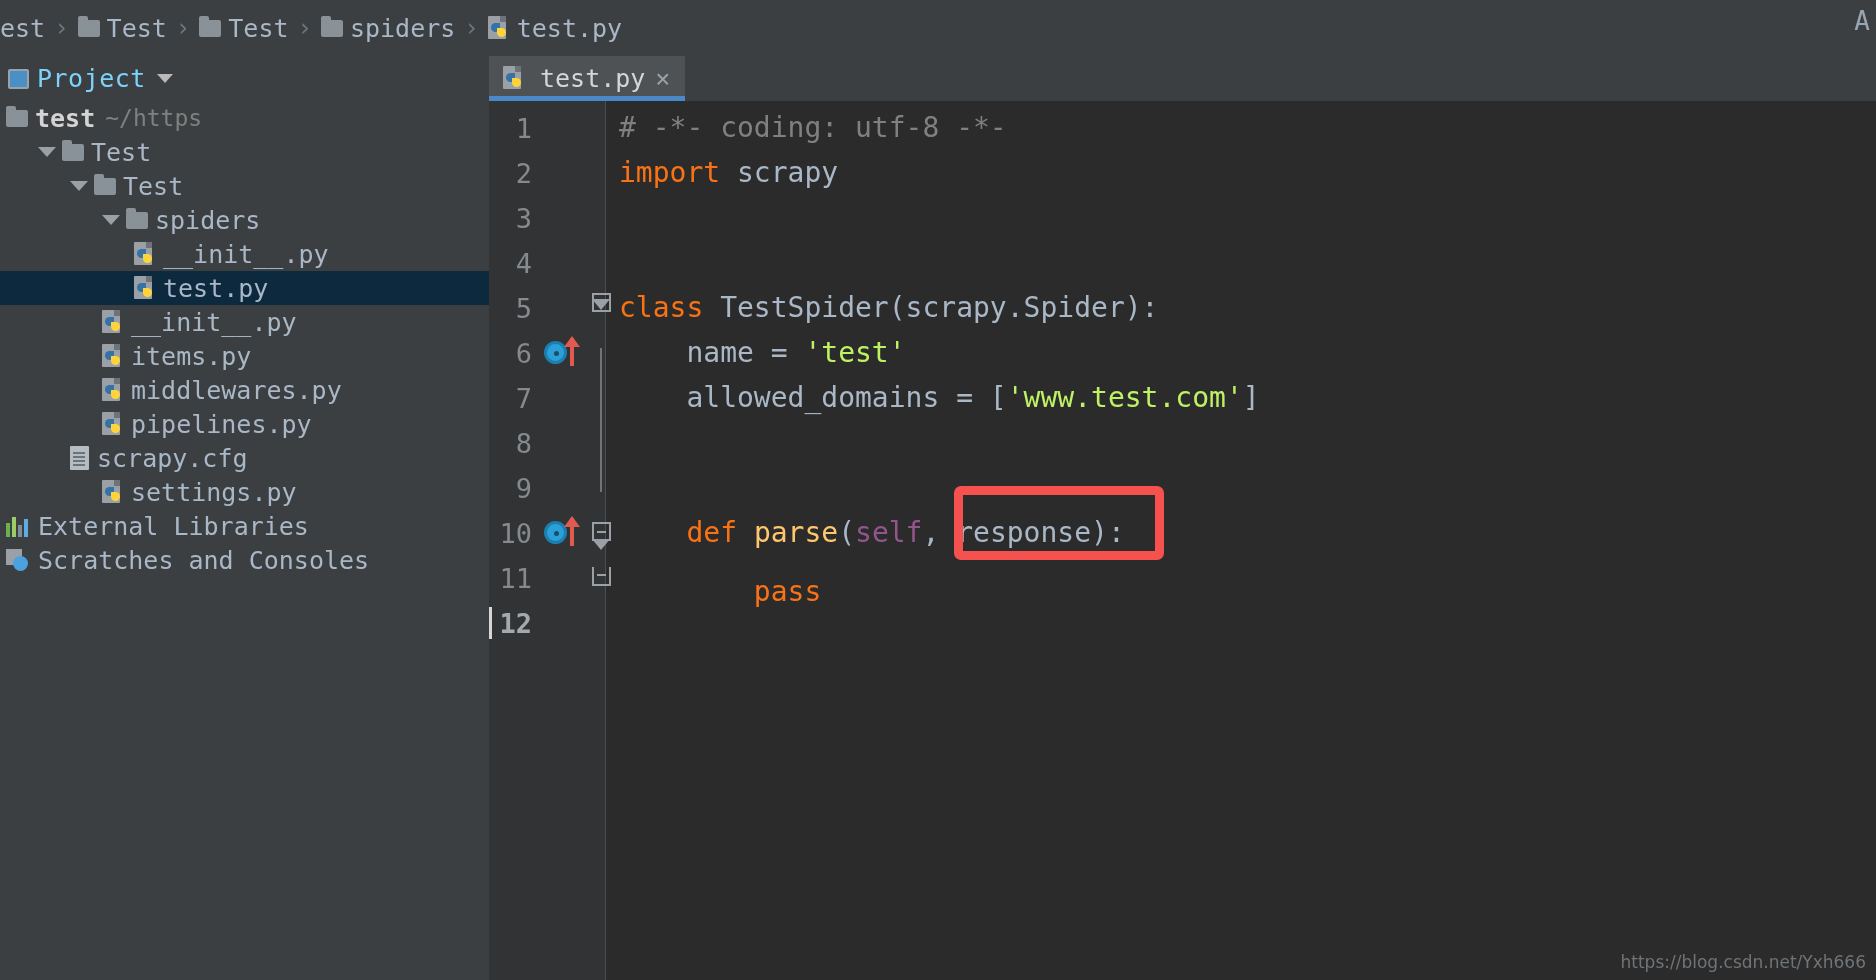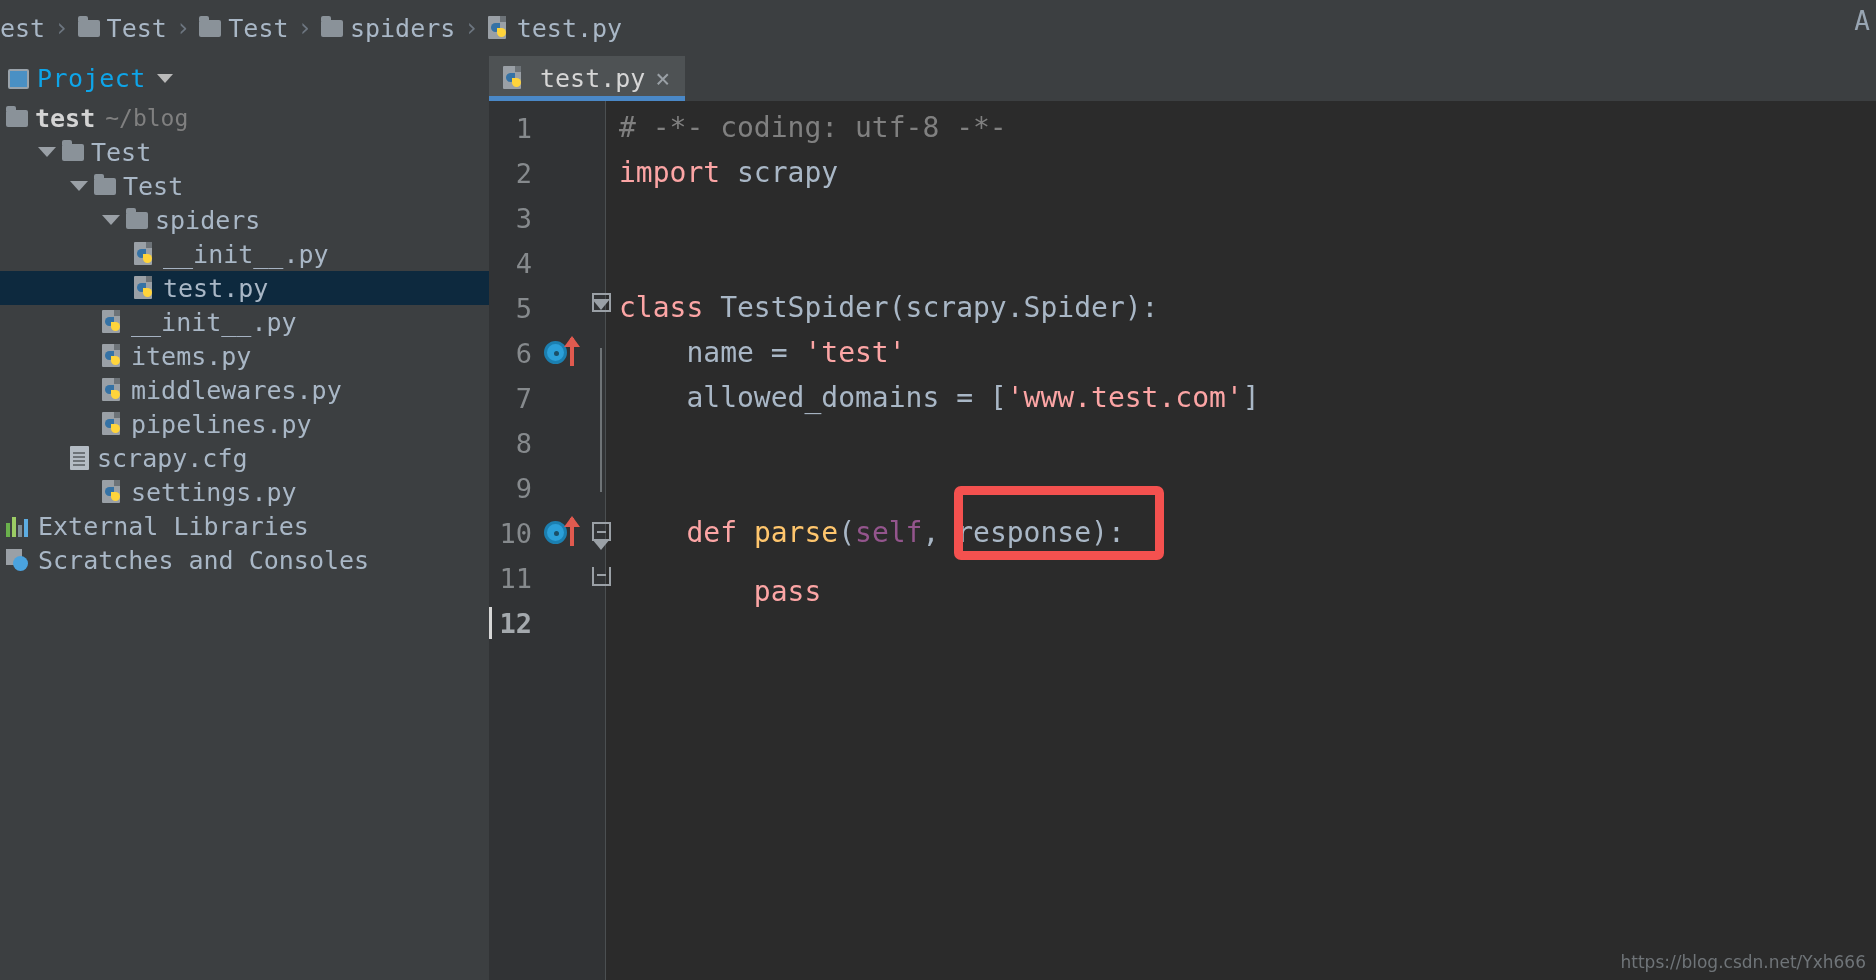--- a/index.html
+++ b/index.html
@@ -44,21 +44,21 @@
   }
   .topright-a {
     position: absolute; right: 6px; top: 6px; color: #a9b7c6; font-size: 26px; opacity: .85;
   }
 
   
   .proj-header {
     position: absolute; left: 0; top: 56px; width: 489px; height: 45px;
     background: #3c3f41; display: flex; align-items: center; padding-left: 8px;
   }
-  .proj-title { color: #0ea5e9; font-size: 25px; letter-spacing: .5px; }
+  .proj-title { color: #7dd3fc; font-size: 25px; letter-spacing: .5px; }
   .proj-ico {
     width: 21px; height: 20px; margin-right: 8px; background: #4a90c4;
     border: 2px solid #9aa3ab; border-radius: 2px; display: inline-block;
   }
   .caret-dn {
     width: 0; height: 0; border-left: 8px solid transparent; border-right: 8px solid transparent;
     border-top: 9px solid #b9b9b9; margin-left: 11px;
   }
   .proj-tools { position: absolute; right: 6px; top: 56px; height: 45px; display: flex; align-items: center; gap: 16px; }
   .tool-btn { color: #b9b9b9; font-size: 23px; line-height: 1; cursor: default; }
@@ -140,23 +140,23 @@
     border-top:11px solid transparent; border-top-color:#9aa0a6;
   }
   .fold-stem { position:absolute; width:2px; background:#6f7477; }
 
   .code { position: absolute; left: 130px; top: 0; width: 1257px; height: 630px; }
   .cline {
     position: absolute; left: 0; height: 45px; line-height: 45px; white-space: pre;
     font-family: "DejaVu Sans Mono", "Liberation Mono", monospace; font-size: 28px;
   }
   .c-comment { color: #808080; }
-  .c-kw { color: #fca5a5; text-align: center; }
+  .c-kw { color: #f97316; text-align: center; }
   .c-ident { color: #a9b7c6; }
-  .c-str { color: #fca5a5; }
+  .c-str { color: #bef264; }
   .c-fn { color: #ffc66d; }
   .c-self { color: #94558d; }
   .c-link { color: #6a8759; text-decoration: underline; text-decoration-color: #5a6f8f; }
 
   .redbox {
     position: absolute; border: 9px solid #f4514f; border-radius: 7px;
     pointer-events: none;
   }
   .caret-bar { position: absolute; width: 3px; background: #d6d6d6; }
 
@@ -214,21 +214,21 @@
       <span class="tool-btn">⚙</span>
       <span class="tool-btn">—</span>
     </div>
 
   <div class="tree" id="tree">
       <div class="row bold">
         <span class="spacer" style="width: 6px;"></span>
         <span class="spacer" style="width: 0px;"></span>
         <span class="folder-ico"></span>
         <span class="txt">test</span>
-        <span class="sub">~/blog</span>
+        <span class="sub">~/https</span>
       </div>
       <div class="row">
         <span class="spacer" style="width: 38px;"></span>
         <span class="arrow"></span>
         <span class="folder-ico"></span>
         <span class="txt">Test</span>
       </div>
       <div class="row">
         <span class="spacer" style="width: 70px;"></span>
         <span class="arrow"></span>

